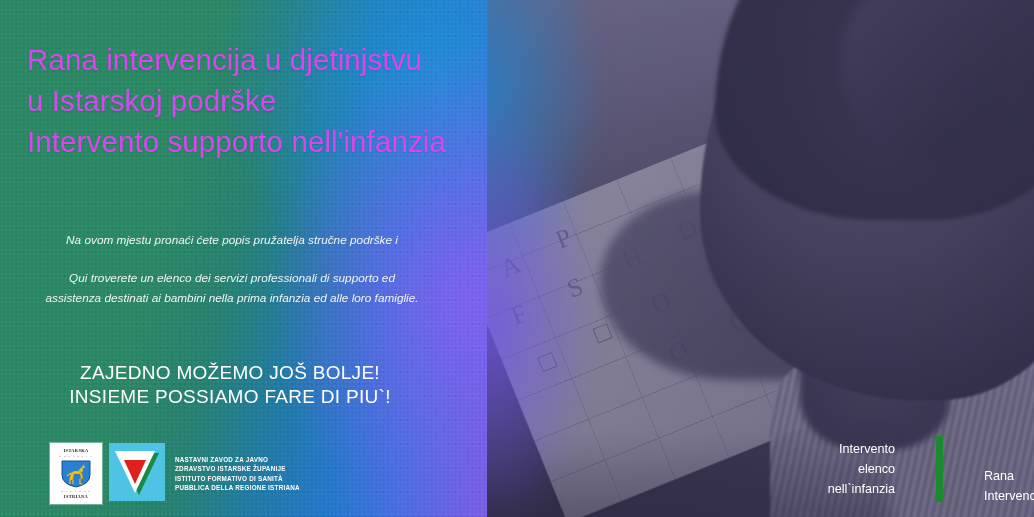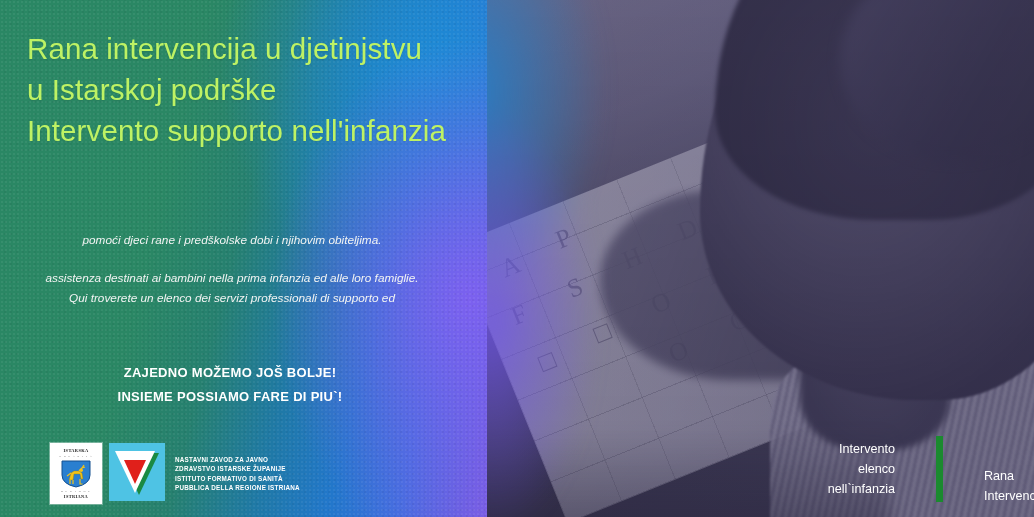--- a/index.html
+++ b/index.html
@@ -130,38 +130,38 @@
     background-image:
       radial-gradient(rgba(255,255,255,.055) 1px, transparent 1px),
       radial-gradient(rgba(0,0,0,.045) 1px, transparent 1px);
     background-size:4px 4px, 6px 6px;
     background-position:0 0, 2px 3px;
     pointer-events:none;
   }
 
   
   #title{
-    position:absolute;left:27px;top:28px;width:450px;
-    color:#bef264;font-size:29.5px;line-height:41px;font-weight:400;
+    position:absolute;left:27px;top:39px;width:450px;
+    color:#d946ef;font-size:29.5px;line-height:41px;font-weight:400;
     letter-spacing:.1px;
     text-shadow:0 1px 2px rgba(0,0,0,.10);
   }
   #title .tl{display:block;white-space:nowrap;}
 
   #body-copy{
     position:absolute;left:12px;top:230px;width:440px;
     color:#f2f4f3;font-style:italic;font-size:11.8px;line-height:20px;
     text-align:center;
   }
   #body-copy .bl{display:block;}
   #body-copy .gap{display:block;height:18px;}
 
   #slogan{
     position:absolute;left:20px;top:361px;width:420px;
-    color:#ffffff;font-weight:bold;font-size:13px;line-height:24px;
+    color:#ffffff;font-weight:normal;font-size:19px;line-height:24px;
     text-align:center;letter-spacing:.3px;
   }
   #slogan .sl{display:block;}
 
   
   #logos{position:absolute;left:50px;top:443px;display:flex;align-items:flex-start;}
 
   #coat{
     width:52px;height:61px;background:#ffffff;
     display:flex;flex-direction:column;align-items:center;justify-content:center;
@@ -247,24 +247,24 @@
     <div id="panel-noise"></div>
   </div>
 
   <div id="title">
     <span class="tl">Rana intervencija u djetinjstvu</span>
     <span class="tl">u Istarskoj podrške</span>
     <span class="tl">Intervento supporto nell'infanzia</span>
   </div>
 
   <div id="body-copy">
-    <span class="bl">pomoći djeci rane i predškolske dobi i njihovim obiteljima.</span>
+    <span class="bl">Na ovom mjestu pronaći ćete popis pružatelja stručne podrške i</span>
     <span class="gap"></span>
+    <span class="bl">Qui troverete un elenco dei servizi professionali di supporto ed</span>
     <span class="bl">assistenza destinati ai bambini nella prima infanzia ed alle loro famiglie.</span>
-    <span class="bl">Qui troverete un elenco dei servizi professionali di supporto ed</span>
   </div>
 
   <div id="slogan">
     <span class="sl">ZAJEDNO MOŽEMO JOŠ BOLJE!</span>
     <span class="sl">INSIEME POSSIAMO FARE DI PIU`!</span>
   </div>
 
   <div id="logos">
 
     <div id="coat">

